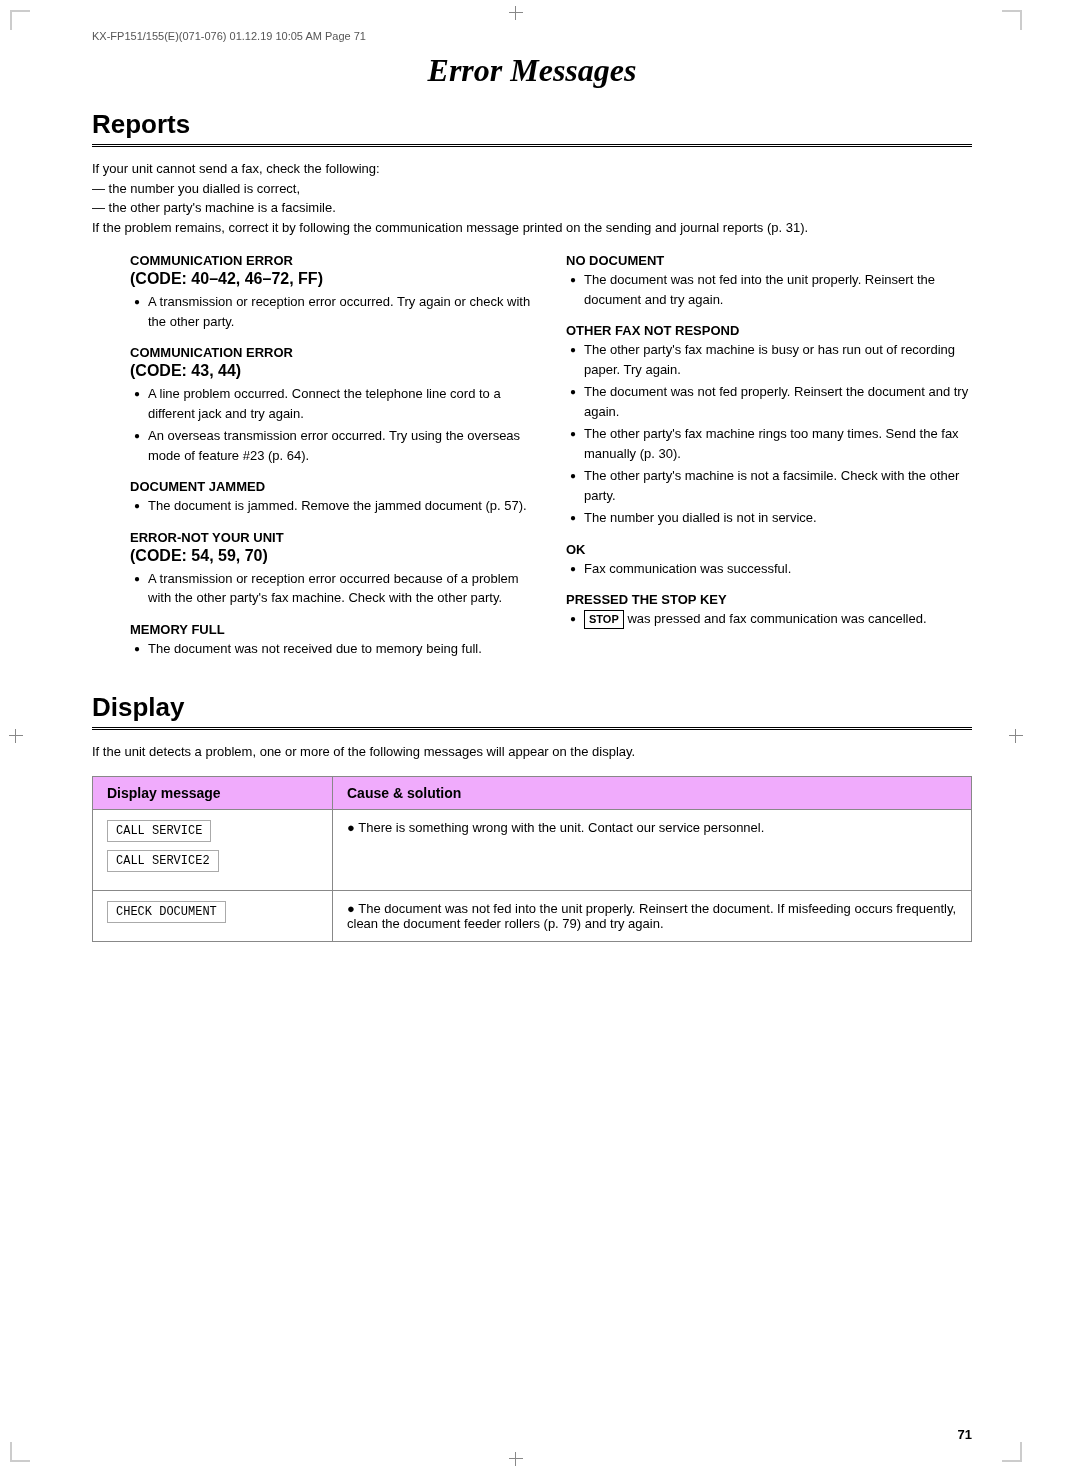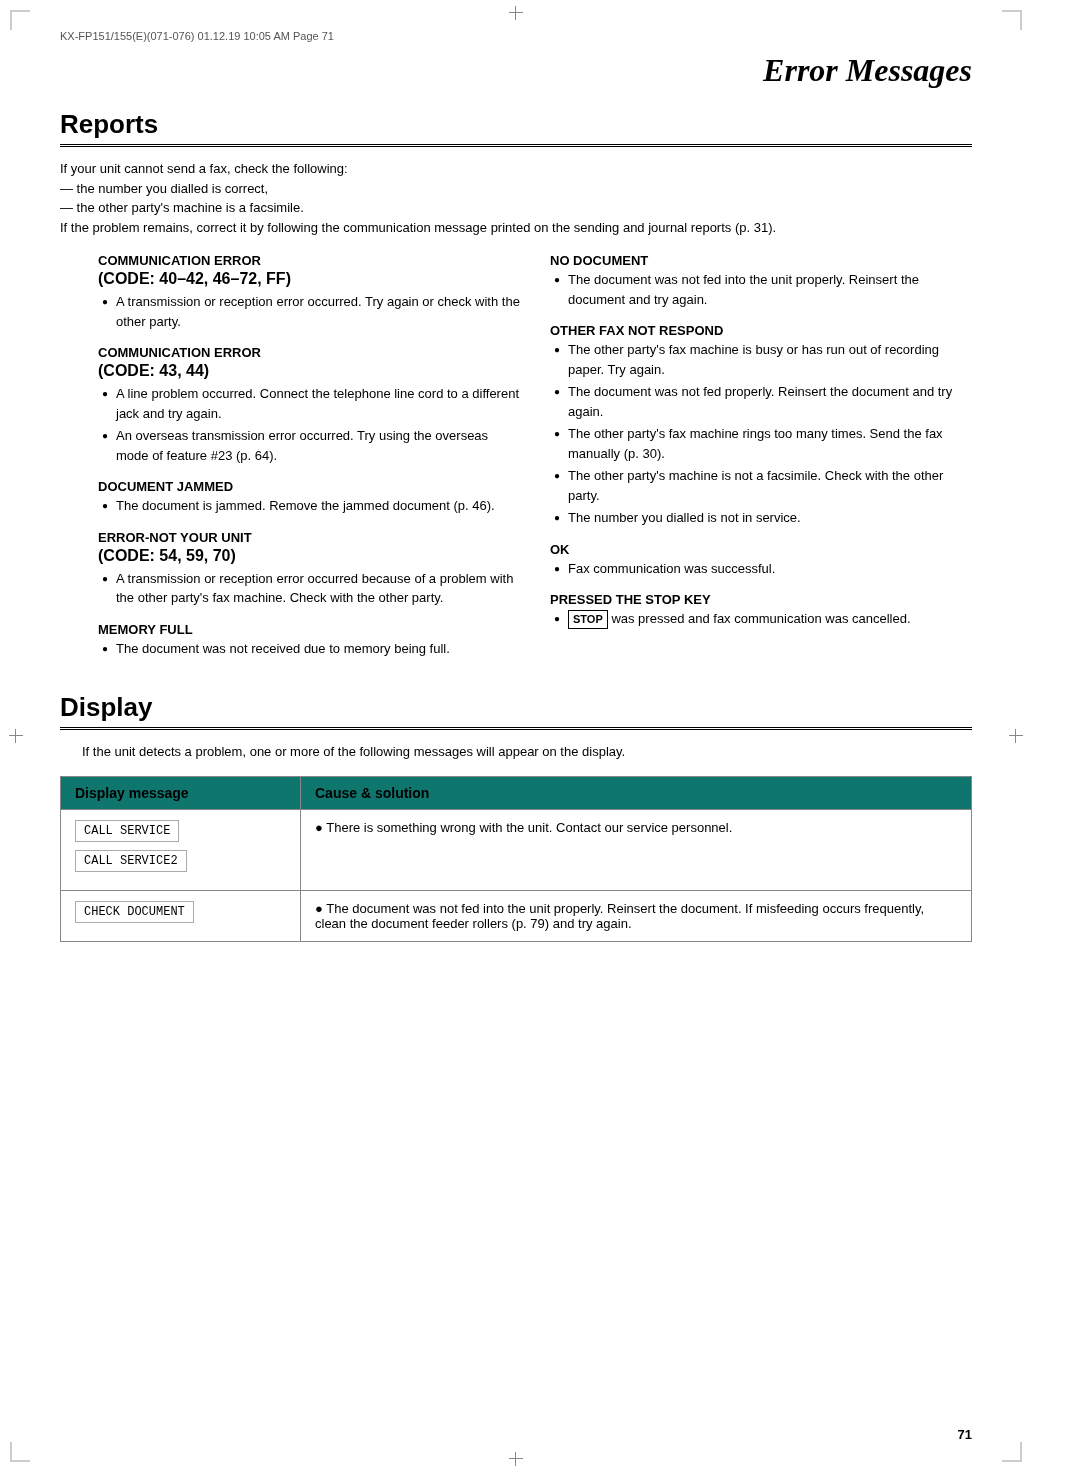--- a/index.html
+++ b/index.html
@@ -10,34 +10,34 @@
       font-size: 13px;
       color: #000;
       width: 1080px;
       min-height: 1472px;
       padding: 0;
     }
 
     .page {
       width: 1032px;
       min-height: 1472px;
-      padding: 30px 60px 40px 60px;
+      padding: 30px 60px 40px 92px;
       position: relative;
       background: #fff;
     }
 
     .page-header {
       font-size: 11px;
       color: #555;
       margin-bottom: 10px;
       font-family: Arial, sans-serif;
     }
 
     .page-title {
-      text-align: right;
+      text-align: center;
       font-size: 32px;
       font-style: italic;
       font-weight: bold;
       font-family: 'Times New Roman', serif;
       margin-bottom: 20px;
     }
 
     .section-heading {
       font-size: 26px;
       font-weight: bold;
@@ -111,31 +111,30 @@
 
     
     .display-section {
       margin-top: 20px;
     }
 
     .display-intro {
       font-size: 13px;
       line-height: 1.5;
       margin-bottom: 14px;
-      margin-left: 22px;
     }
 
     .display-table {
       width: 100%;
       border-collapse: collapse;
       font-size: 13px;
     }
 
     .display-table th {
-      background: #0f766e;
+      background: #f0abfc;
       font-weight: bold;
       font-size: 14px;
       padding: 8px 14px;
       border: 1px solid #888;
       text-align: left;
     }
 
     .display-table td {
       border: 1px solid #888;
       padding: 10px 14px;
@@ -264,21 +263,21 @@
         <div class="error-subtitle">(CODE: 43, 44)</div>
         <ul class="bullet-list">
           <li>A line problem occurred. Connect the telephone line cord to a different jack and try again.</li>
           <li>An overseas transmission error occurred. Try using the overseas mode of feature #23 (p. 64).</li>
         </ul>
       </div>
 
       <div class="error-block">
         <div class="error-title">DOCUMENT JAMMED</div>
         <ul class="bullet-list">
-          <li>The document is jammed. Remove the jammed document (p. 46).</li>
+          <li>The document is jammed. Remove the jammed document (p. 57).</li>
         </ul>
       </div>
 
       <div class="error-block">
         <div class="error-title">ERROR-NOT YOUR UNIT</div>
         <div class="error-subtitle">(CODE: 54, 59, 70)</div>
         <ul class="bullet-list">
           <li>A transmission or reception error occurred because of a problem with the other party's fax machine. Check with the other party.</li>
         </ul>
       </div>

